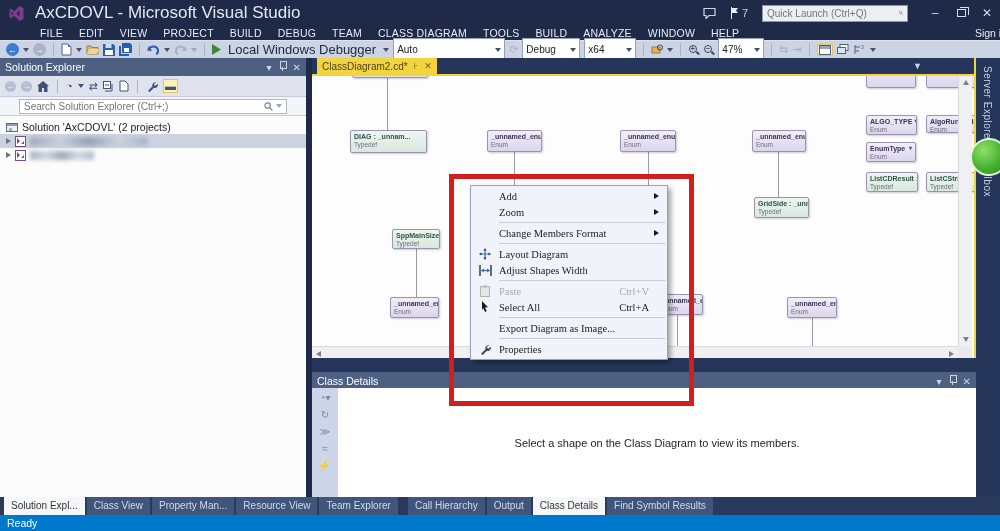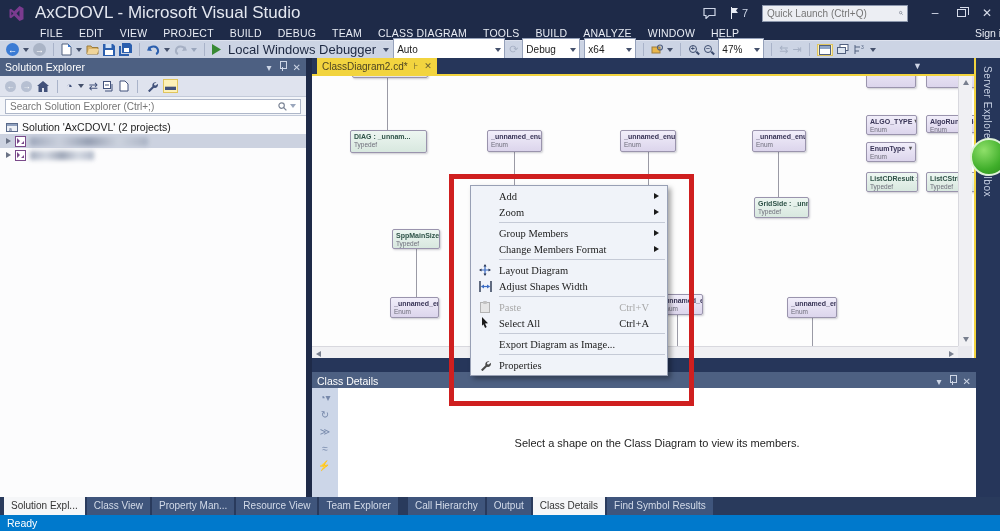--- a/index.html
+++ b/index.html
@@ -47,21 +47,21 @@
   
   .solution-explorer { position:absolute; left:0; top:58px; width:306px; height:439px; background:#fcfcfd; display:flex; flex-direction:column;}
   .panel-title { height:18px; background:#4d6082; color:#fff; font-size:10.5px; display:flex; align-items:center; padding:0 5px; flex:none;}
   .panel-title .sp { flex:1;}
   .pt-ic { color:#cdd6e6; font-size:10px; margin-left:7px; cursor:default;}
   .pin-ic { display:inline-block; width:7px; height:10px; position:relative;}
   .pin-ic::before{content:""; position:absolute; left:1px; top:0; width:5px; height:6px; border:1px solid #cdd6e6;}
   .pin-ic::after{content:""; position:absolute; left:3px; top:6px; width:1px; height:4px; background:#cdd6e6;}
   .se-toolbar { height:21px; background:#dfe3ee; border-bottom:1px solid #c3cad9; display:flex; align-items:center; padding:0 5px; gap:5px; flex:none;}
   .se-ic { font-size:11px; color:#41517a; display:flex; align-items:center;}
-  .se-search { height:19px; background:#f3f5f9; border-bottom:1px solid #c3cad9; display:flex; align-items:center; padding:2px 5px; flex:none;justify-content:flex-end;}
+  .se-search { height:19px; background:#f3f5f9; border-bottom:1px solid #c3cad9; display:flex; align-items:center; padding:2px 19px; flex:none;justify-content:flex-end;}
   .se-search .box { flex:1; height:15px; background:#fff; border:1px solid #aeb7c9; display:flex; align-items:center; padding:0 4px;}
   .se-search input { flex:1; border:none; outline:none; font-size:10px; color:#7a8394; background:transparent; font-family:"Liberation Sans",sans-serif;}
   .tree { padding-top:4px; font-size:10.5px; color:#1e1e1e; }
   .tree-row { height:14px; display:flex; align-items:center; padding-left:6px; gap:4px;}
   .tree-row.sel { background:#ccd2e0;}
   .expander { width:0; height:0; border-top:3.5px solid transparent; border-bottom:3.5px solid transparent; border-left:5px solid #6b7386;}
   .blurname { height:9px; border-radius:1px; background:linear-gradient(90deg,#97a1b5,#c9cfdb,#8d97ab,#ccd2dd,#a5aec0); filter:blur(2px); opacity:.85;}
   .splitter { position:absolute; left:306px; top:58px; width:6px; height:439px; background:#1e2a48;}
 
   
@@ -569,25 +569,20 @@
         <span class="sub"></span>
     </div>
     <div class="mi">
       <span class="mico"></span>
         <span class="mlabel">Zoom</span>
         <span class="sub"></span>
     </div>
     <div class="msep"></div>
     <div class="mi">
       <span class="mico"></span>
-        <span class="mlabel">Group Members</span>
-        <span class="sub"></span>
-    </div>
-    <div class="mi">
-      <span class="mico"></span>
         <span class="mlabel">Change Members Format</span>
         <span class="sub"></span>
     </div>
     <div class="msep"></div>
     <div class="mi">
       <span class="mico">
         <svg width="12" height="12" viewBox="0 0 12 12">
             <path stroke="#3b6cc4" stroke-width="1.2" fill="none" d="M6 2v8M2 6h8"></path>
             <path fill="#24324f" d="M6 0 4.5 2.5h3zM6 12l1.5-2.5h-3zM0 6l2.5 1.5v-3zM12 6 9.5 4.5v3z"></path>
           </svg>

